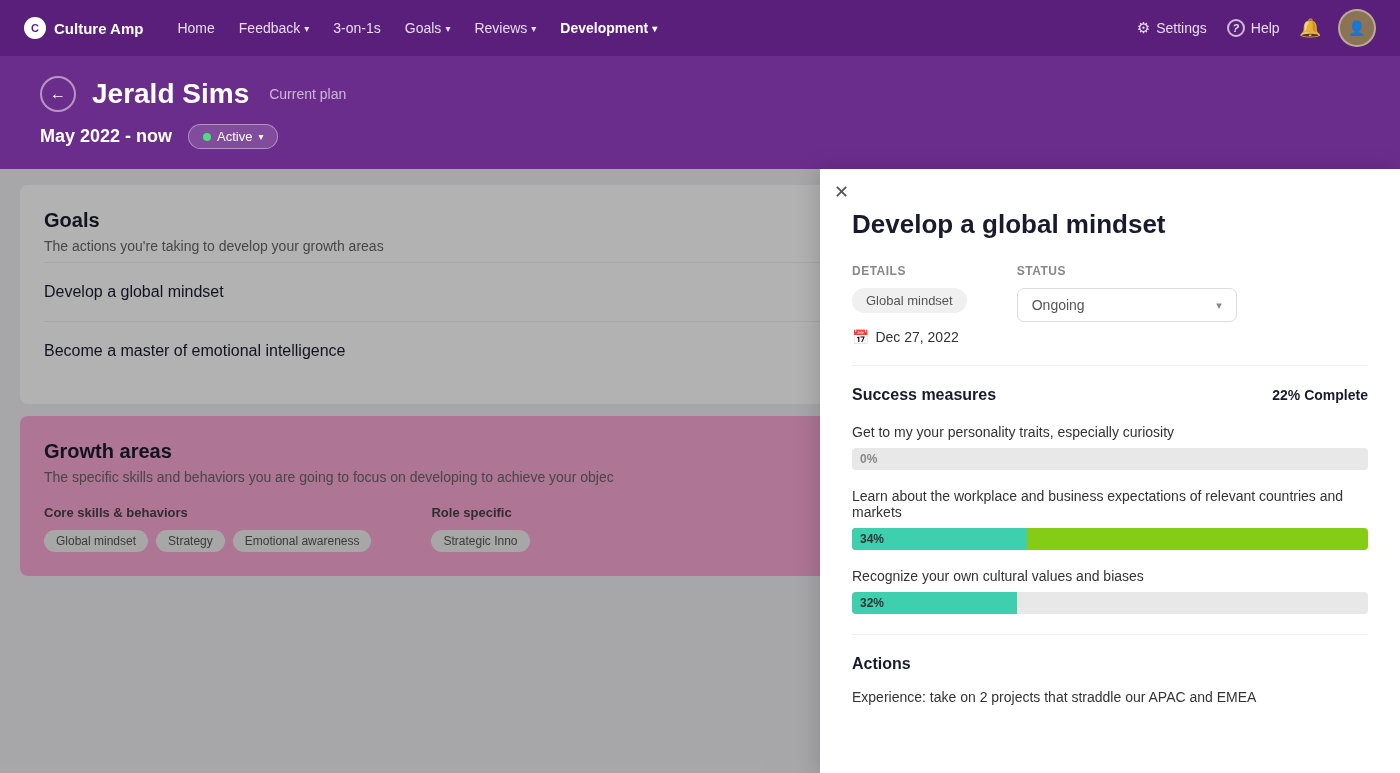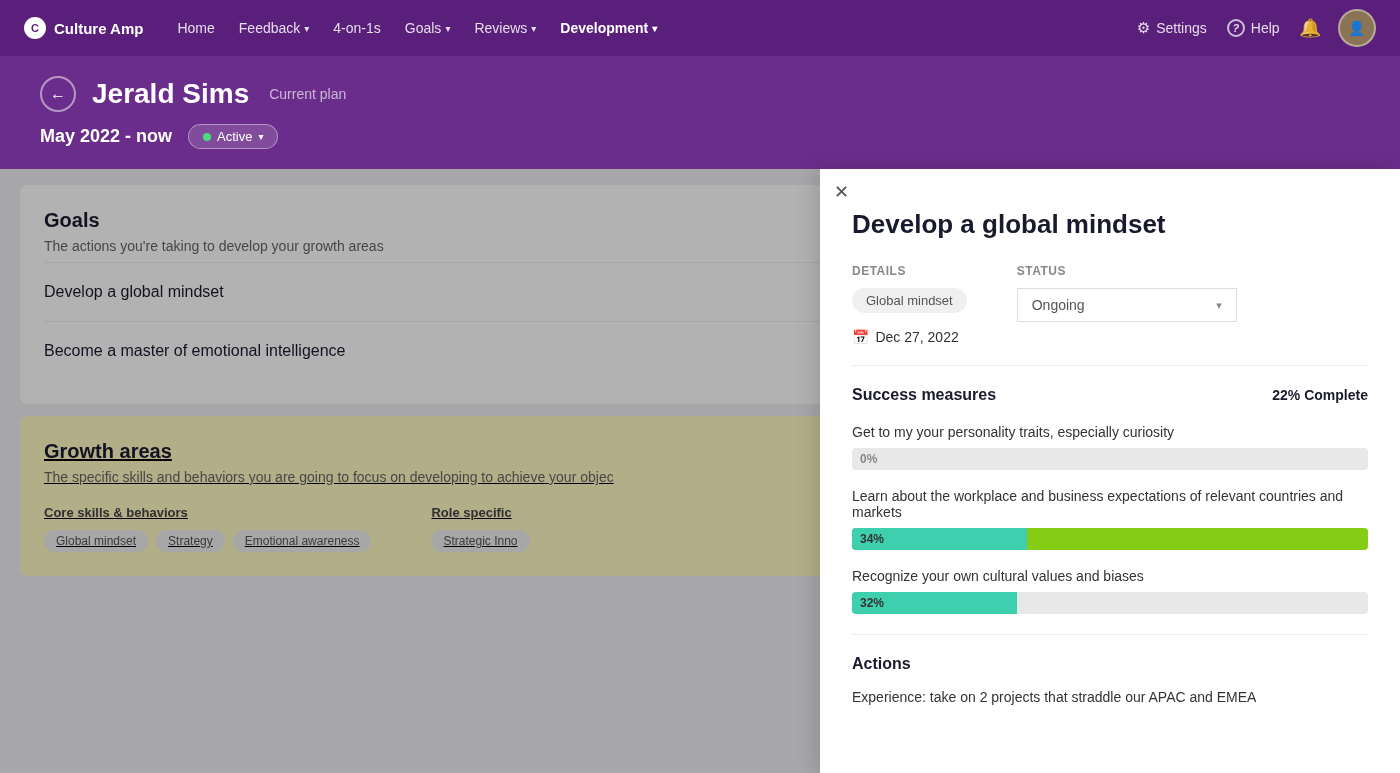--- a/index.html
+++ b/index.html
@@ -16,21 +16,21 @@
     <span style="color:white;font-weight:700;font-size:15px;">Culture Amp</span>
   </div>
   <div style="color:rgba(255,255,255,0.85);font-size:14px;padding:6px 10px;cursor:pointer;border-radius:4px;">
     <span>Home</span>
   </div>
   <div style="color:rgba(255,255,255,0.85);font-size:14px;padding:6px 10px;cursor:pointer;border-radius:4px;display:flex;align-items:center;gap:4px;">
     <span>Feedback</span>
     <span style="font-size:10px;">▾</span>
   </div>
   <div style="color:rgba(255,255,255,0.85);font-size:14px;padding:6px 10px;cursor:pointer;border-radius:4px;">
-    <span>4-on-1s</span>
+    <span>3-on-1s</span>
   </div>
   <div style="color:rgba(255,255,255,0.85);font-size:14px;padding:6px 10px;cursor:pointer;border-radius:4px;display:flex;align-items:center;gap:4px;">
     <span>Goals</span>
     <span style="font-size:10px;">▾</span>
   </div>
   <div style="color:rgba(255,255,255,0.85);font-size:14px;padding:6px 10px;cursor:pointer;border-radius:4px;display:flex;align-items:center;gap:4px;">
     <span>Reviews</span>
     <span style="font-size:10px;">▾</span>
   </div>
   <div style="color:white;font-size:14px;padding:6px 10px;cursor:pointer;border-radius:4px;display:flex;align-items:center;gap:4px;font-weight:600;">
@@ -83,21 +83,21 @@
         <span style="font-size:16px;font-weight:500;color:#1a1a2e;">Develop a global mindset</span>
         <span style="background:#f0f0f0;color:#555;font-size:12px;padding:4px 12px;border-radius:20px;">Global mindset</span>
       </div>
 
       <div style="border-top:1px solid #eee;padding:18px 0;display:flex;align-items:center;justify-content:space-between;cursor:pointer;">
         <span style="font-size:16px;font-weight:500;color:#1a1a2e;">Become a master of emotional intelligence</span>
         <span style="background:#f0f0f0;color:#555;font-size:12px;padding:4px 12px;border-radius:20px;">Emotional awareness</span>
       </div>
     </div>
 
-    <div style="background:#fef9c3;margin:0 20px 16px;border-radius:8px;padding:24px;text-decoration:underline;">
+    <div style="background:#f9a8d4;margin:0 20px 16px;border-radius:8px;padding:24px;">
       <h2 style="font-size:20px;font-weight:700;color:#1a1a2e;margin-bottom:6px;">Growth areas</h2>
       <p style="font-size:14px;color:#666;margin-bottom:20px;">The specific skills and behaviors you are going to focus on developing to achieve your objec</p>
 
       <div style="display:flex;gap:60px;">
         <div>
           <div style="font-size:13px;font-weight:600;color:#444;margin-bottom:10px;">Core skills &amp; behaviors</div>
           <div style="display:flex;flex-wrap:wrap;gap:8px;">
             <span style="background:#f0f0f0;color:#555;font-size:12px;padding:4px 12px;border-radius:20px;">Global mindset</span>
             <span style="background:#f0f0f0;color:#555;font-size:12px;padding:4px 12px;border-radius:20px;">Strategy</span>
             <span style="background:#f0f0f0;color:#555;font-size:12px;padding:4px 12px;border-radius:20px;">Emotional awareness</span>
@@ -129,21 +129,21 @@
         <span style="background:#f0f0f0;color:#555;font-size:13px;padding:5px 14px;border-radius:20px;display:inline-block;margin-bottom:12px;">Global mindset</span>
         <div style="margin-top:4px;">
           <div style="display:flex;align-items:center;gap:6px;font-size:14px;color:#333;">
             <span>📅</span>
             <span>Dec 27, 2022</span>
           </div>
         </div>
       </div>
       <div>
         <div style="font-size:12px;font-weight:600;color:#888;text-transform:uppercase;letter-spacing:0.5px;margin-bottom:10px;">Status</div>
-        <div style="border:1px solid #ddd;border-radius:0;padding:8px 14px;font-size:14px;color:#555;background:white;width:220px;display:flex;align-items:center;justify-content:space-between;cursor:pointer;">
+        <div style="border:1px solid #ddd;border-radius:7px;padding:8px 14px;font-size:14px;color:#555;background:white;width:220px;display:flex;align-items:center;justify-content:space-between;cursor:pointer;">
           <span>Ongoing</span>
           <span style="font-size:11px;color:#888;">▾</span>
         </div>
       </div>
     </div>
 
     <hr style="border:none;border-top:1px solid #eee;margin:20px 0;">
 
     <div style="display:flex;align-items:center;justify-content:space-between;margin-bottom:20px;">
       <span style="font-size:16px;font-weight:700;color:#1a1a2e;">Success measures</span>

